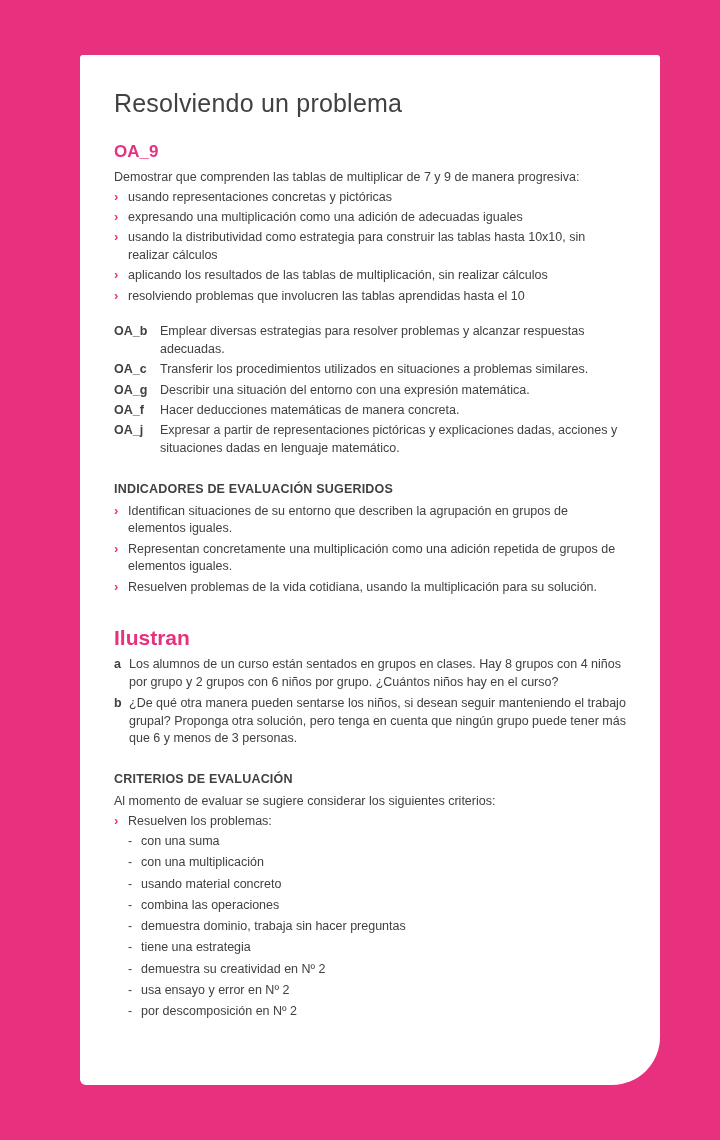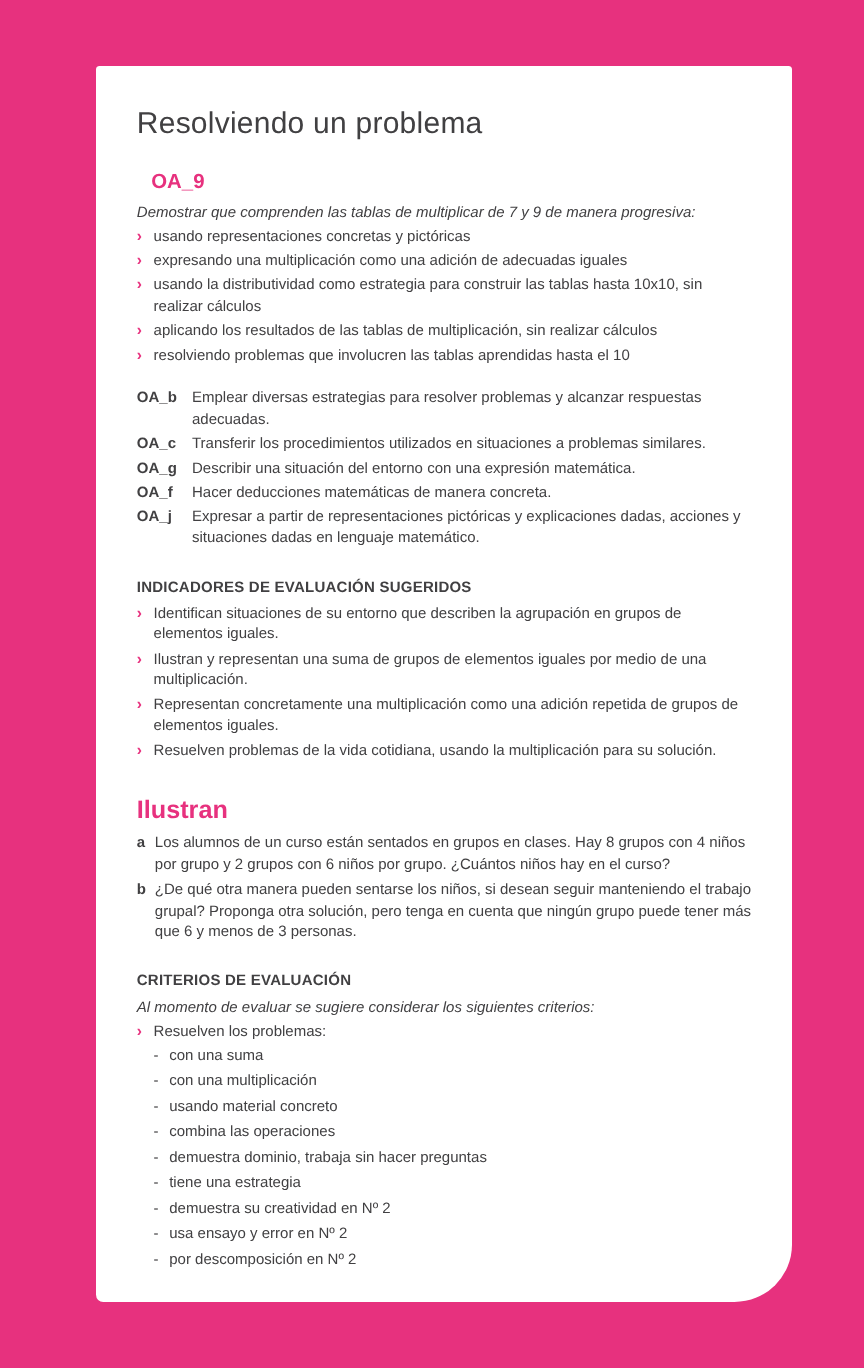--- a/index.html
+++ b/index.html
@@ -33,37 +33,37 @@
     font-size: 25px;
     font-weight: normal;
     color: var(--text, #414042);
     margin: 0 0 24px 0;
     letter-spacing: 0.2px;
   }
   h2.accent-heading {
     font-size: 17px;
     font-weight: bold;
     color: var(--accent, #e7317e);
-    margin: 0 0 7px 12px;
+    margin: 0 0 7px 0;
   }
   h2.activity-heading {
     font-size: 21px;
     font-weight: bold;
     color: var(--accent, #e7317e);
     margin: 30px 0 6px 0;
   }
   h3.sub-heading {
     font-size: 12.5px;
     font-weight: bold;
     color: var(--text, #414042);
     margin: 24px 0 7px 0;
     letter-spacing: 0.2px;
   }
   p, li, dt, dd { font-size: 12.5px; line-height: 1.42; }
-  p.body-text { margin: 0 0 2px 0; font-style: italic; }
+  p.body-text { margin: 0 0 2px 0; }
   ul.chev-list { list-style: none; margin: 2px 0 0 0; padding: 0; }
   ul.chev-list > li {
     position: relative;
     padding-left: 14px;
     margin: 0 0 2.5px 0;
   }
   ul.chev-list > li::before {
     content: "\203A"; 
     position: absolute;
     left: 0;
@@ -143,21 +143,20 @@
           <dt>OA_j</dt>
           <dd>Expresar a partir de representaciones pictóricas y explicaciones dadas, acciones y situaciones dadas en lenguaje matemático.</dd>
         </div>
       </dl>
     </section>
 
     <section>
       <h3 class="sub-heading">INDICADORES DE EVALUACIÓN SUGERIDOS</h3>
       <ul class="chev-list">
         <li>Identifican situaciones de su entorno que describen la agrupación en grupos de elementos iguales.</li>
-        <li>Ilustran y representan una suma de grupos de elementos iguales por medio de una multiplicación.</li>
         <li>Representan concretamente una multiplicación como una adición repetida de grupos de elementos iguales.</li>
         <li>Resuelven problemas de la vida cotidiana, usando la multiplicación para su solución.</li>
       </ul>
     </section>
 
     <section>
       <h2 class="activity-heading">Ilustran</h2>
       <div class="ab-list">
         <div class="ab-row">
           <span class="ab-label">a</span>

